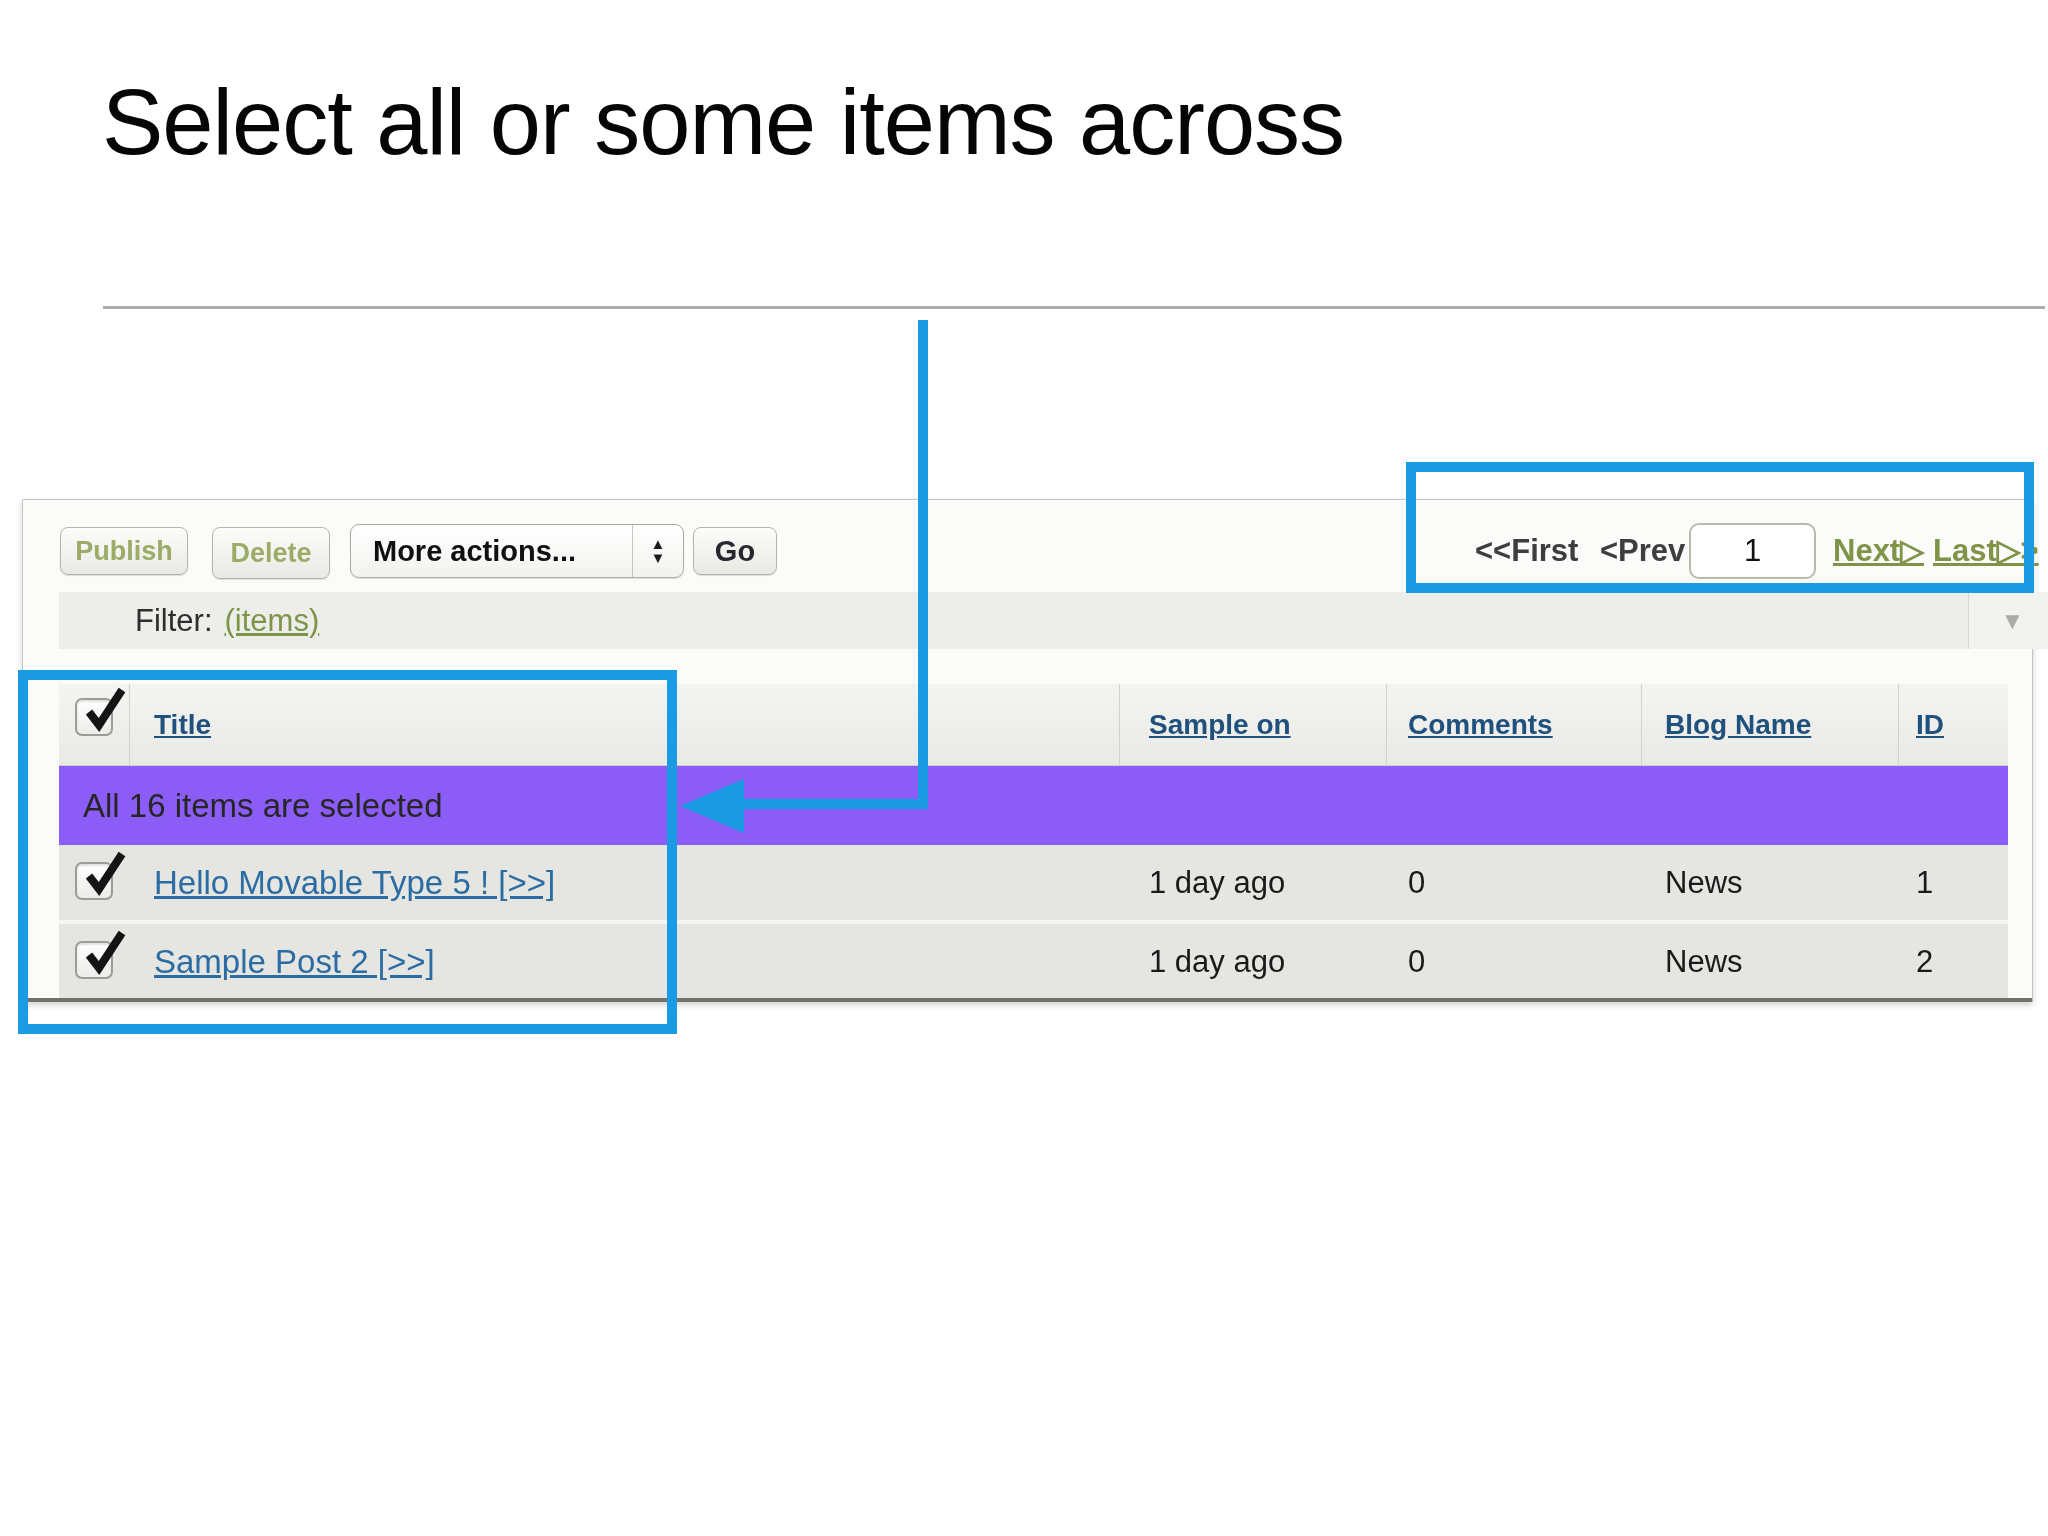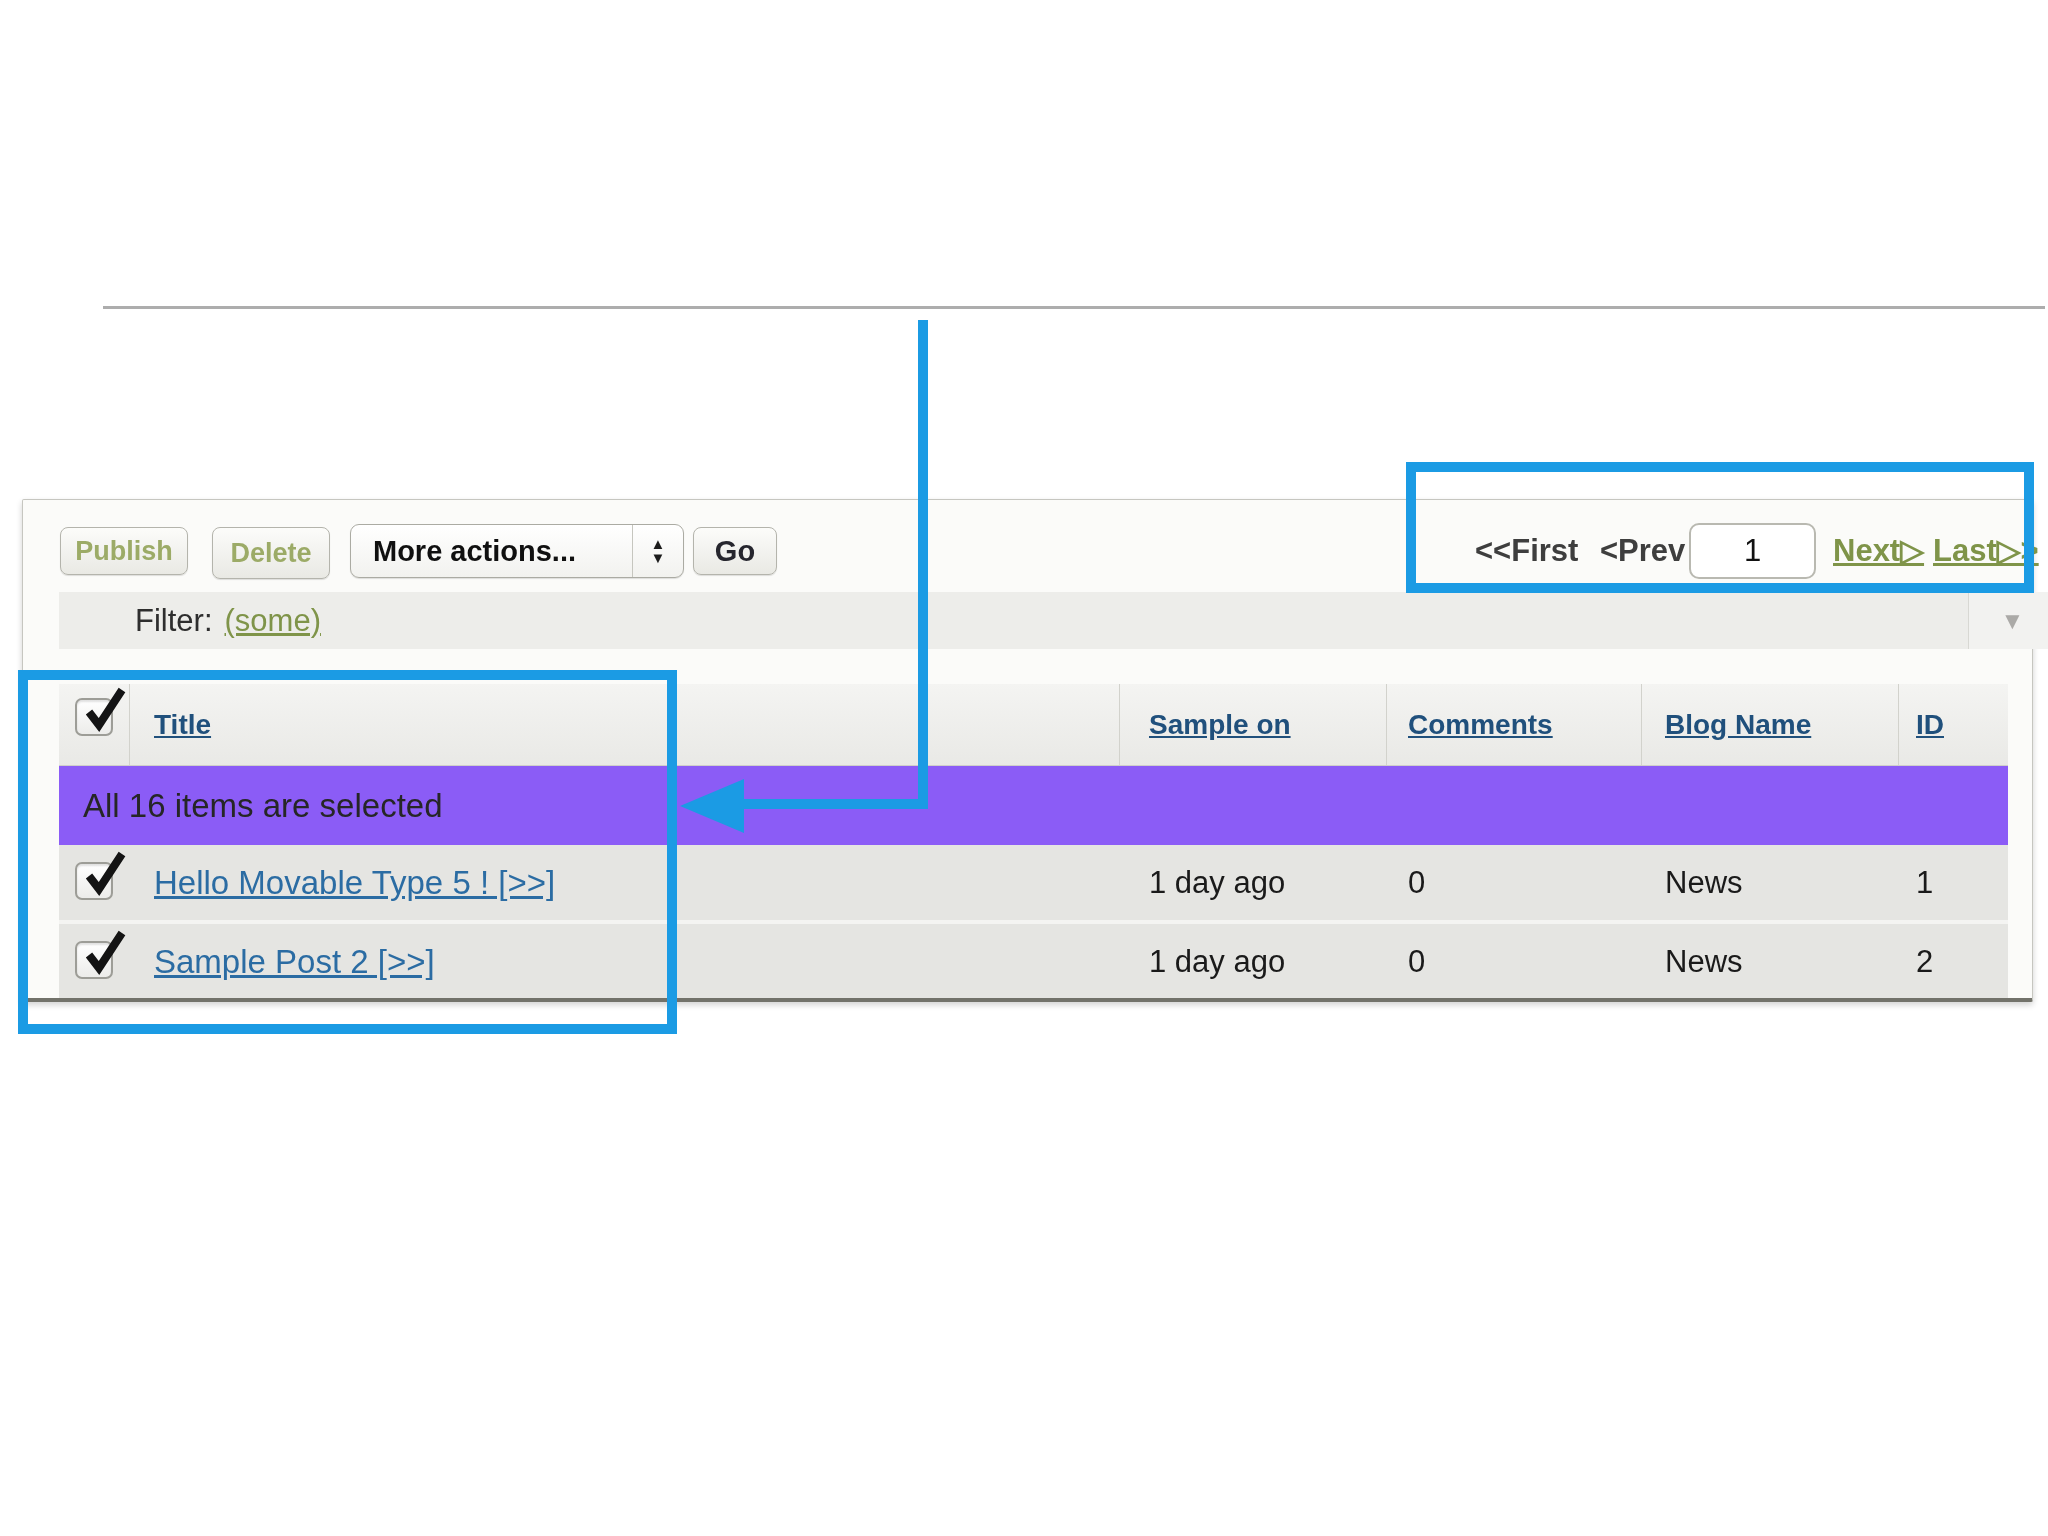--- a/index.html
+++ b/index.html
@@ -93,20 +93,21 @@
   .rect2{left:18px;top:670px;width:659px;height:364px;border:10px solid #1b9be4;box-sizing:border-box;}
   .vline{left:918px;top:320px;width:10px;height:486px;background:#1b9be4;}
   .hline{left:742px;top:799px;width:186px;height:10px;background:#1b9be4;}
   .ahead{left:680px;top:779px;width:0;height:0;border-top:27px solid transparent;
          border-bottom:27px solid transparent;border-right:64px solid #1b9be4;}
 </style>
 </head>
 <body>
 
 <div class="abs title">
+  <div>Select all or some items across</div>
 </div>
 <div class="abs title-rule"></div>
 
 <div class="abs panel">
 
   <button class="btn olive publish">Publish</button>
   <button class="btn olive delete">Delete</button>
   <div class="abs select">
     <span class="select-label">More actions...</span>
     <span class="select-spinner">
@@ -117,21 +118,21 @@
   <button class="btn dark go">Go</button>
 
   <span class="pg-inactive pg-first">&lt;&lt;First</span>
   <span class="pg-inactive pg-prev">&lt;Prev</span>
   <input class="pg-input" value="1" style="">
   <a class="pg-link pg-next">Next▷</a>
   <a class="pg-link pg-last">Last▷&gt;</a>
 
   <div class="abs filter-bar">
     <span class="filter-label">Filter:</span>
-    <a class="filter-value">(some)</a>
+    <a class="filter-value">(items)</a>
     <div class="filter-collapse">
       <span>▼</span>
     </div>
   </div>
 
   <div class="abs table">
     <div class="thead">
       <div class="col-divider" style="left:70px"></div>
       <div class="col-divider" style="left:1060px"></div>
       <div class="col-divider" style="left:1327px"></div>

